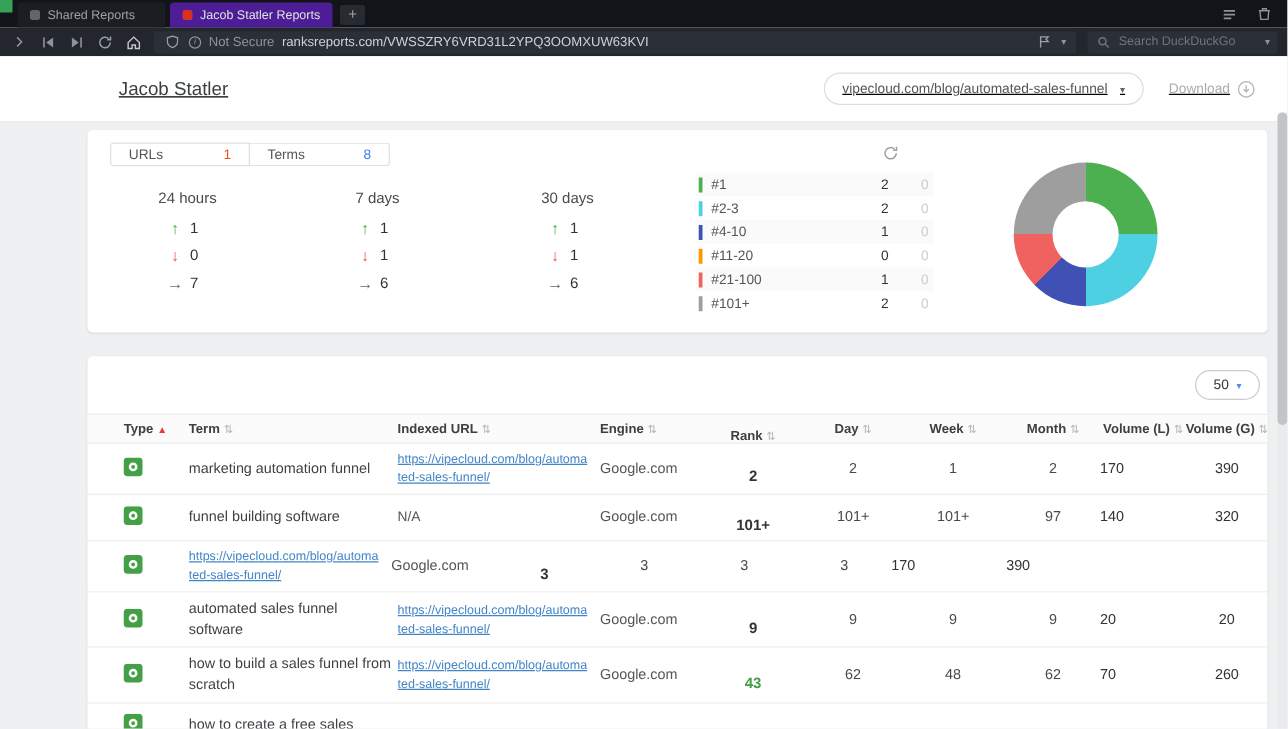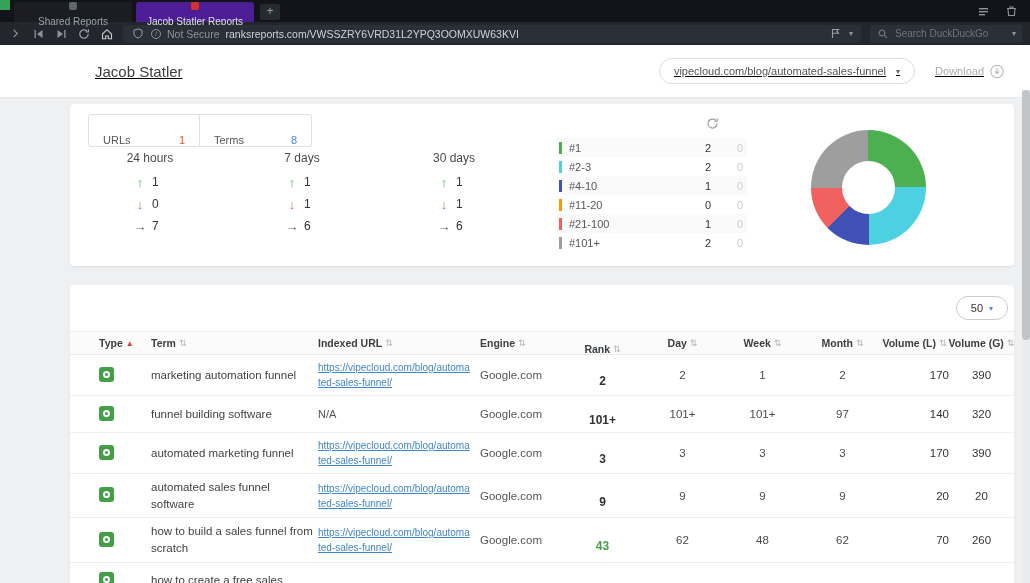--- a/index.html
+++ b/index.html
@@ -5,21 +5,21 @@
   * { margin:0; padding:0; box-sizing:border-box; }
   html,body { width:1030px; height:583px; overflow:hidden; background:#eef0f1;
               font-family:"Liberation Sans","DejaVu Sans",sans-serif; }
   .screen { position:relative; width:1030px; height:583px; overflow:hidden; }
 
   
   .tabbar { height:22px; background:#121419; display:flex; align-items:flex-end; }
   .menu-btn { width:10px; height:10px; background:#35a357; align-self:flex-start; }
   .tab { height:20px; display:flex; align-items:center; gap:6px; padding:0 10px;
          min-width:118px; font-size:10px; color:#9ba1a9; background:#1a1d22;
-         margin-left:4px; border-radius:3px 3px 0 0; cursor:default; white-space:nowrap;flex-direction:column; }
+         margin-left:4px; border-radius:3px 3px 0 0; cursor:default; white-space:nowrap; }
   .tab.active { background:#4c1d95; color:#dde0e4; }
   .favicon { width:8px; height:8px; border-radius:2px; background:#5f6670; flex:none; }
   .tab.active .favicon { background:#d93025; }
   .newtab { width:20px; height:16px; margin:0 0 2px 6px; background:#262a31; color:#9ba1a9;
             border-radius:2px; font-size:12px; line-height:15px; text-align:center; }
   .tabbar-right { margin-left:auto; display:flex; align-items:center; gap:14px;
                   padding:0 12px 4px 0; }
   .navbar { height:23px; background:#23262d; display:flex; align-items:center;
             padding:0 8px; gap:9px; }
   .nav-icon { display:flex; align-items:center; justify-content:center; width:14px; height:14px; }
@@ -51,22 +51,22 @@
   .download-btn { display:flex; align-items:center; gap:6px; color:#ababab; font-size:11px;
                   cursor:pointer; }
 
   .card { position:absolute; left:70px; width:944px; background:#fff; border-radius:4px;
           box-shadow:0 1px 2px rgba(0,0,0,.08); }
   .summary-card { top:59px; height:162px; }
   .table-card { top:240px; height:330px; }
 
   
   .seg-tabs { position:absolute; top:10px; left:18px; display:flex; }
-  .seg-tab { width:112px; height:33px; border:1px solid #e0e0e0; display:flex;
-             align-items:flex-end; padding:0 14px; font-size:11px; color:#555; cursor:pointer; }
+  .seg-tab { width:112px; height:19px; border:1px solid #e0e0e0; display:flex;
+             align-items:center; padding:0 14px; font-size:11px; color:#555; cursor:pointer; }
   .seg-tab.first { border-radius:3px 0 0 3px; }
   .seg-tab.second { border-radius:0 3px 3px 0; border-left:none; }
   .seg-count { margin-left:auto; font-size:11px; }
 
   .periods { position:absolute; top:47px; left:4px; display:flex; }
   .period { width:152px; display:flex; flex-direction:column; align-items:center; }
   .period-label { font-size:12px; color:#4a4a4a; margin-bottom:6px; }
   .stat-line { display:flex; align-items:center; height:22px; font-size:12px; color:#333; }
   .arrow { width:16px; text-align:center; font-size:13px; }
   .arrow.up { color:#4caf50; } .arrow.down { color:#ef5350; } .arrow.same { color:#546e7a; }
@@ -103,21 +103,21 @@
   .col { padding:0 5px 0 0; overflow:hidden; }
   .hcell { display:flex; align-items:center; white-space:nowrap; overflow:visible; }
   .c-type { width:81px; padding-left:29px; }
   .c-term { width:167px; }
   .c-url { width:162px; }
   .c-engine { width:80px; }
   .c-rank { width:90px; justify-content:center; text-align:center;margin-top:12px; }
   .c-day { width:70px; justify-content:center; text-align:center; }
   .c-week { width:90px; justify-content:center; text-align:center; }
   .c-month { width:70px; justify-content:center; text-align:center; }
-  .c-voll { width:74px; justify-content:center; text-align:right; }
+  .c-voll { width:74px; justify-content:center; text-align:left; }
   .c-volg { width:60px; justify-content:center; text-align:center; }
   .sort-icon { color:#b5b5b5; font-size:9px; margin-left:3px; font-weight:normal; }
   .sort-asc { color:#e53935; font-size:8px; margin-left:3px; }
 
   .trow { display:flex; align-items:center; border-bottom:1px solid #efefef;
           min-height:36px; padding:5px 0; font-size:11.5px; color:#3f4245; }
   .term { line-height:1.45; }
   .gicon { display:inline-block; width:15px; height:15px; background:#43a047;
            border-radius:3px; position:relative; }
   .gicon::after { content:""; position:absolute; inset:4px; border:2px solid #fff;
@@ -420,21 +420,20 @@
             <div class="col c-engine engine">Google.com</div>
             <div class="col c-rank rank">101+</div>
             <div class="col num c-day">101+</div>
             <div class="col num c-week">101+</div>
             <div class="col num c-month">97</div>
             <div class="col vol c-voll">140</div>
             <div class="col vol c-volg">320</div>
           </div>
           <div class="trow">
             <div class="col c-type"><span class="gicon"></span></div>
-            <div class="col c-term term">automated marketing funnel</div>
             <div class="col c-url"><span class="url-link">https://vipecloud.com/blog/automated-sales-funnel/</span></div>
             <div class="col c-engine engine">Google.com</div>
             <div class="col c-rank rank">3</div>
             <div class="col num c-day">3</div>
             <div class="col num c-week">3</div>
             <div class="col num c-month">3</div>
             <div class="col vol c-voll">170</div>
             <div class="col vol c-volg">390</div>
           </div>
           <div class="trow">

